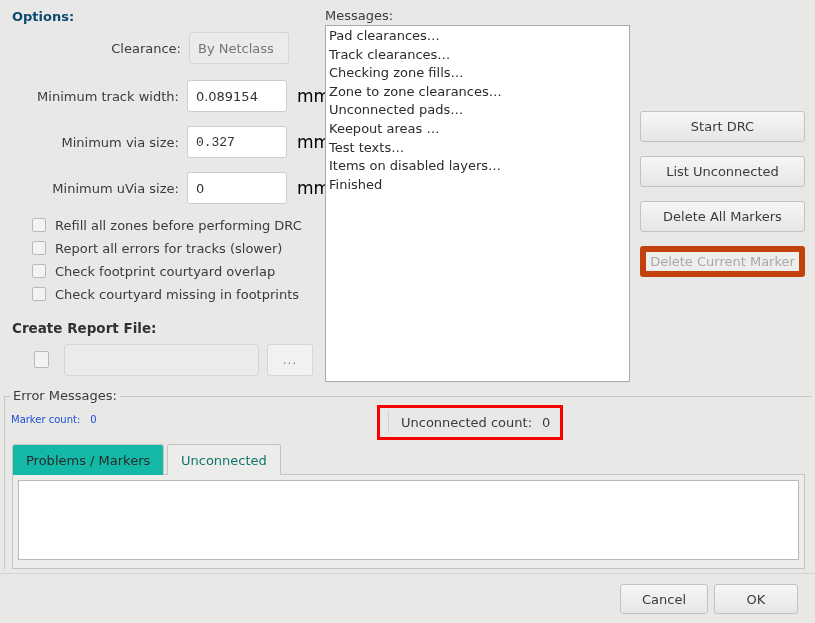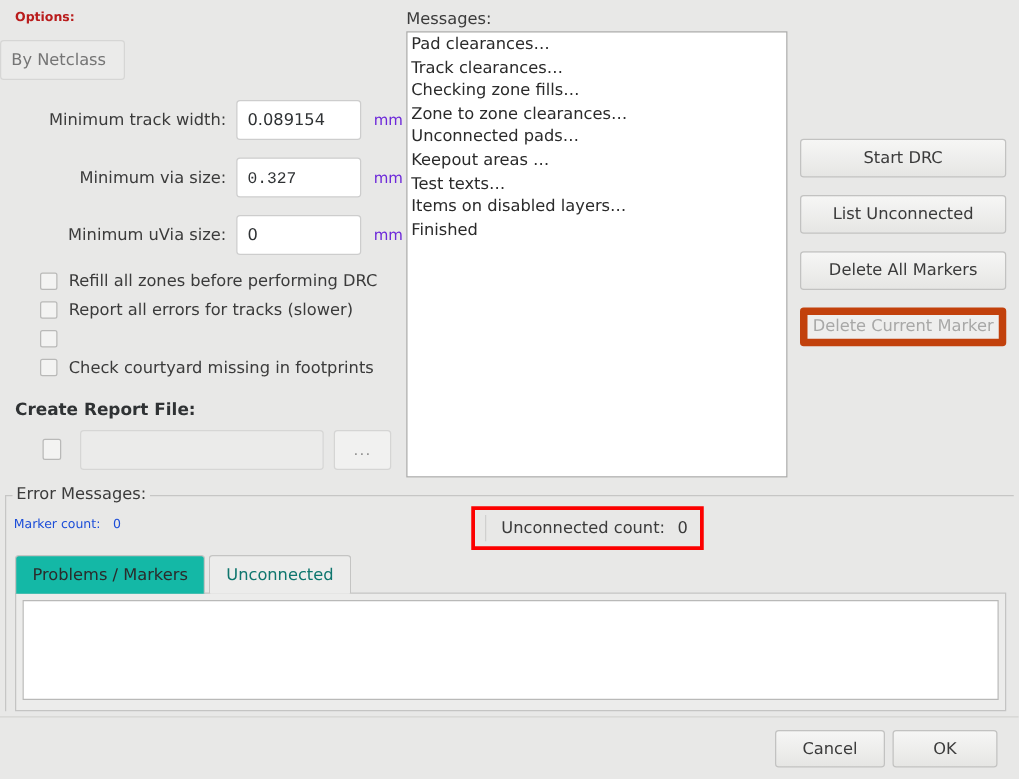--- a/index.html
+++ b/index.html
@@ -18,22 +18,22 @@
   }
 
   
   .abs { position: absolute; }
   .nosel { user-select: none; }
 
   
   #options-heading {
     left: 12px; top: 9px;
     font-weight: bold;
-    font-size: 10px;
-    color: #b91c1c;
+    font-size: 13px;
+    color: #0c4a6e;
   }
 
   
   .opt-row {
     position: absolute;
     height: 32px;
     display: flex;
     align-items: center;
   }
   .opt-label {
@@ -55,22 +55,22 @@
     padding: 0 8px;
     outline: none;
   }
   .txt-input.disabled {
     background: #ebebea;
     border: 1px solid #d6d6d5;
     color: #9a9a9a;
   }
   .unit {
     padding-left: 10px;
-    color: #6d28d9;
-    font-size: 12px;
+    color: #000000;
+    font-size: 17px;
   }
 
   
   .cb-row {
     position: absolute;
     left: 32px;
     display: flex;
     align-items: center;
     height: 20px;
   }
@@ -280,20 +280,21 @@
     font-size: 12px;
     color: #8d8d8c;
   }
 </style>
 </head>
 <body>
 
 <div class="abs nosel" id="options-heading">Options:</div>
 
 <div class="opt-row" style="left:0px; top:32px; width:320px;">
+  <div class="opt-label nosel" style="width:181px;">Clearance:</div>
   <input class="txt-input disabled" style="width: 100px;" type="text" disabled="" placeholder="By Netclass">
 </div>
 
 <div class="opt-row" style="left:0px; top:80px; width:330px;">
   <div class="opt-label nosel" style="width:181px;">Minimum track width:</div>
   <input class="txt-input" style="width: 100px;" type="text" placeholder="" value="0.089154">
   <span class="unit nosel">mm</span>
 </div>
 
 <div class="opt-row" style="left:0px; top:126px; width:330px;">
@@ -311,20 +312,21 @@
 <div class="cb-row" style="top:215px;">
   <span class="cbox"></span>
   <span class="cb-label nosel">Refill all zones before performing DRC</span>
 </div>
 <div class="cb-row" style="top:238px;">
   <span class="cbox"></span>
   <span class="cb-label nosel">Report all errors for tracks (slower)</span>
 </div>
 <div class="cb-row" style="top:261px;">
   <span class="cbox"></span>
+  <span class="cb-label nosel">Check footprint courtyard overlap</span>
 </div>
 <div class="cb-row" style="top:284px;">
   <span class="cbox"></span>
   <span class="cb-label nosel">Check courtyard missing in footprints</span>
 </div>
 
 <div class="abs nosel" id="report-heading">Create Report File:</div>
 <div class="abs" id="report-cb"></div>
 <input class="abs txt-input disabled" id="report-path" type="text" disabled="" placeholder="" style="">
 <div class="abs btn flat" id="browse-btn">

